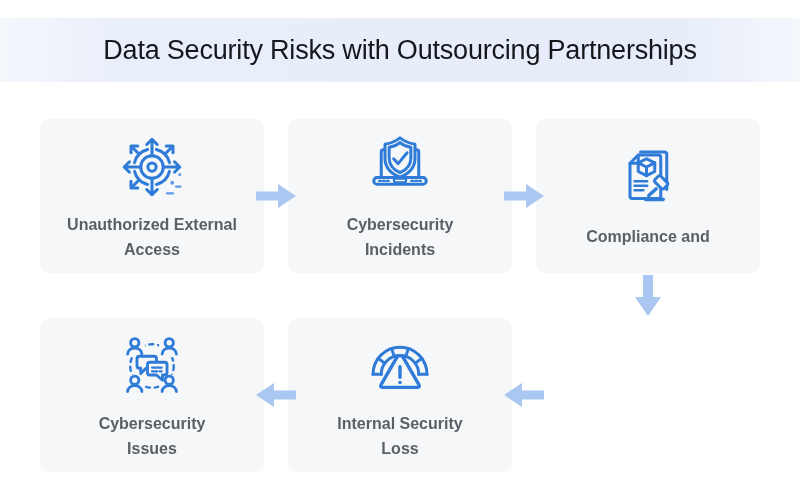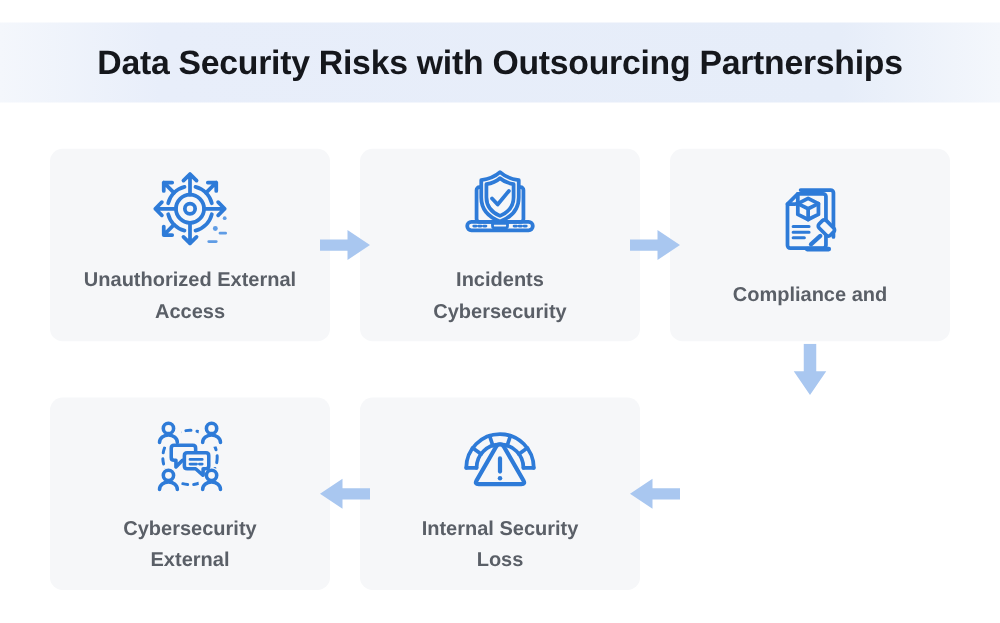--- a/index.html
+++ b/index.html
@@ -5,21 +5,21 @@
   html,body{margin:0;padding:0;}
   body{background:#ffffff;font-family:"Liberation Sans",sans-serif;}
   .canvas{position:relative;width:800px;height:498px;background:#ffffff;overflow:hidden;}
 
   .title-band{
     margin-top:18px;height:64px;width:100%;
     background:linear-gradient(90deg,#f4f7fc 0%,#e8eefa 16%,#e6edf9 84%,#f4f7fc 100%);
     display:flex;align-items:center;justify-content:center;
   }
   .title-band h1{
-    margin:4px;font-size:27px;font-weight:bold;color:#15171c;letter-spacing:-0.2px;
+    margin:4px;font-size:27px;font-weight:normal;color:#15171c;letter-spacing:-0.2px;
   }
 
   .content{padding:37px 40px 0 40px;}
   .flow-row{display:flex;}
   .card{
     width:224px;height:154px;background:#f6f7f9;border-radius:10px;
     display:flex;flex-direction:column;align-items:center;justify-content:center;
     flex:0 0 auto;
   }
   .card .icon{display:block;margin-bottom:9px;}
@@ -90,22 +90,22 @@
               <rect x="13" y="62" width="70" height="9" rx="4.5"></rect>
               <path d="M20,66.5 H33 M63,66.5 H76" stroke-width="3" stroke-dasharray="2.5 2.8"></path>
               <path d="M40,63.5 h16 v2.5 a2.5,2.5 0 0 1 -2.5,2.5 h-11 a2.5,2.5 0 0 1 -2.5,-2.5 z" stroke-width="3" fill="#f6f7f9"></path>
               <path fill="#f6f7f9" d="M48,9 C53.5,14 61,16.5 68,17.5 V36 C68,48.5 60,57 48,61.5 C36,57 28,48.5 28,36 V17.5 C35,16.5 42.5,14 48,9 Z"></path>
               <path d="M48,15.5 C52,19 57.5,21 62.5,21.8 V35.6 C62.5,45.4 56.5,51.9 48,55.6 C39.5,51.9 33.5,45.4 33.5,35.6 V21.8 C38.5,21 44,19 48,15.5 Z"></path>
               <path d="M39.5,37 L45.5,43.5 L57.5,29"></path>
             </g>
           </svg>
         </span>
         <div class="card-label">
+          <span>Cybersecurity</span>
           <span>Incidents</span>
-          <span>Cybersecurity</span>
         </div>
       </div>
 
       <div class="arrow-slot">
         <svg width="40" height="30" viewBox="0 0 40 30">
           <path d="M0,10.5 H22 V3 L40,15 L22,27 V19.5 H0 Z" fill="#a9c7f0"></path>
         </svg>
       </div>
 
       <div class="card">
@@ -159,21 +159,21 @@
               <circle cx="71" cy="67" r="5.5"></circle>
                 <path d="M61.5,82 a9.5,8 0 0 1 19,0"></path>
               <path fill="#f6f7f9" d="M31,35 H51 Q54,35 54,38 V48 Q54,51 51,51 H40 L33,58 V51 H31 Q28,51 28,48 V38 Q28,35 31,35 Z"></path>
               <path fill="#f6f7f9" d="M45,43 H65 Q68,43 68,46 V57 Q68,60 65,60 H62 V67 L54,60 H45 Q42,60 42,57 V46 Q42,43 45,43 Z"></path>
               <path d="M48,50 h13 M48,55 h7 M58,55 h3" stroke-width="3"></path>
             </g>
           </svg>
         </span>
         <div class="card-label">
           <span>Cybersecurity</span>
-          <span>External</span>
+          <span>Issues</span>
         </div>
       </div>
 
       <div class="arrow-slot">
         <svg width="40" height="30" viewBox="0 0 40 30">
           <path d="M40,10.5 H18 V3 L0,15 L18,27 V19.5 H40 Z" fill="#a9c7f0"></path>
         </svg>
       </div>
 
       <div class="card">

